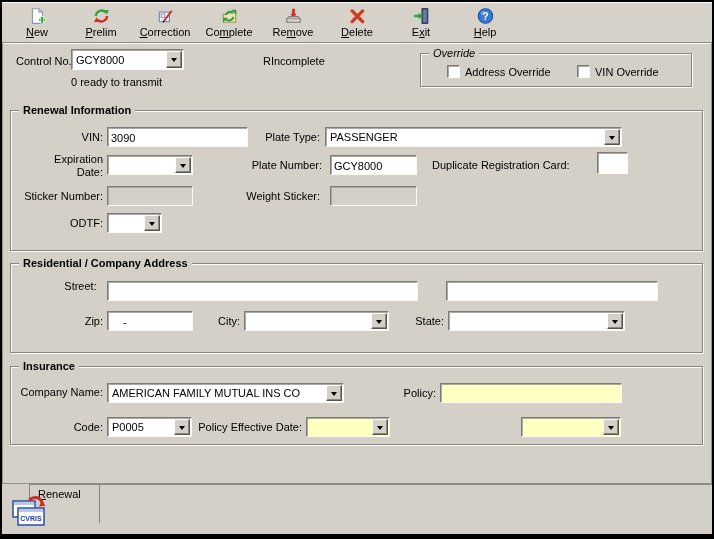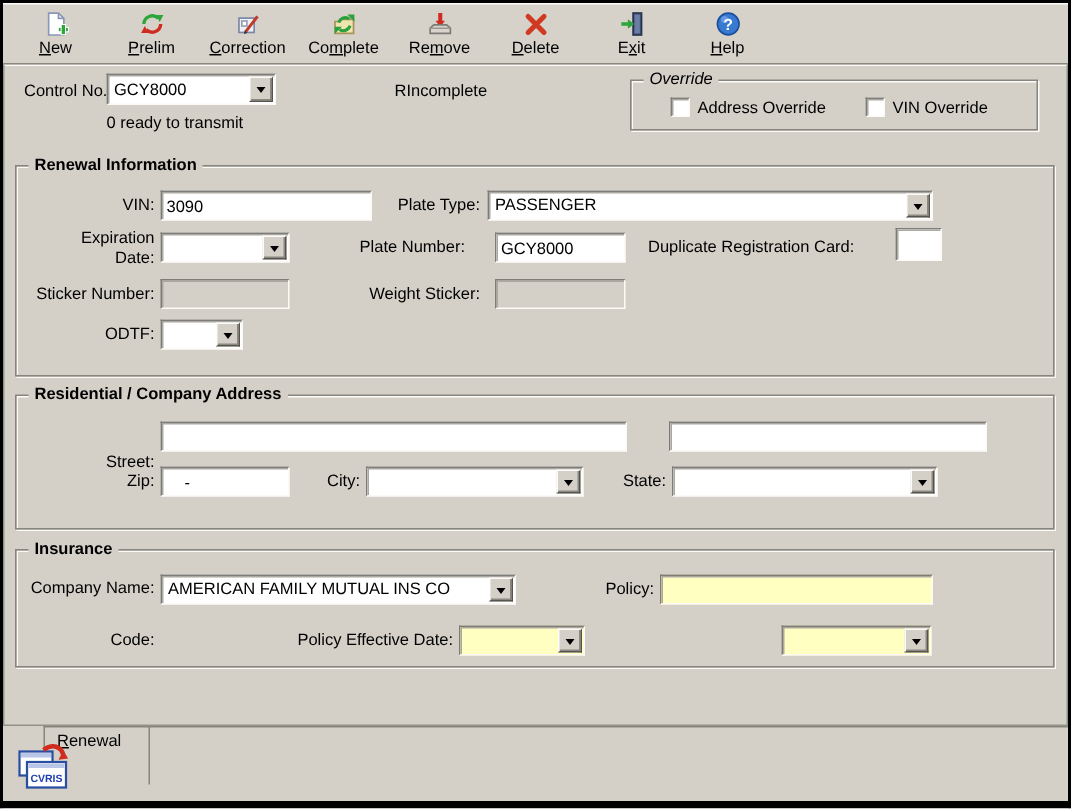--- a/index.html
+++ b/index.html
@@ -202,40 +202,40 @@
         <span class="arr"></span>
       </span>
   </div>
   <span class="lbl r" style="left:40px; top:153px; width:63px;">Expiration Date:</span>
   <div class="combo" style="left:107px; top:155px; width:86px;">
     <span class="txt"></span>
     <span class="btn">
         <span class="arr"></span>
       </span>
   </div>
-  <span class="lbl r" style="left:236px; top:159px; width:74px;">Plate Number:</span>
+  <span class="lbl r" style="left:248px; top:159px; width:74px;">Plate Number:</span>
   <input class="field" style="left: 330px; top: 155px; width: 87px;" value="GCY8000">
   <span class="lbl" style="left:432px; top:159px;">Duplicate Registration Card:</span>
   <input class="field" style="left: 597px; top: 152px; width: 31px; height: 22px;" value="">
   <span class="lbl r" style="left:18px; top:190px; width:85px;">Sticker Number:</span>
   <input class="field disabled" style="left: 107px; top: 186px; width: 86px;" value="">
   <span class="lbl r" style="left:242px; top:190px; width:78px;">Weight Sticker:</span>
   <input class="field disabled" style="left: 330px; top: 186px; width: 87px;" value="">
   <span class="lbl r" style="left:58px; top:217px; width:45px;">ODTF:</span>
   <div class="combo" style="left:107px; top:213px; width:55px;">
     <span class="txt"></span>
     <span class="btn">
         <span class="arr"></span>
       </span>
   </div>
 
   <div class="groupbox" style="left:10px; top:263px; width:693px; height:90px;">
     <span class="title">Residential / Company Address</span>
   </div>
-  <span class="lbl r" style="left:58px; top:302px; width:45px;">Street:</span>
+  <span class="lbl r" style="left:58px; top:280px; width:45px;text-align:center;">Street:</span>
   <input class="field" style="left: 107px; top: 281px; width: 311px;" value="">
   <input class="field" style="left: 446px; top: 281px; width: 212px;" value="">
   <span class="lbl r" style="left:63px; top:315px; width:40px;">Zip:</span>
   <input class="field zip" style="left: 107px; top: 311px; width: 86px;" value="-">
   <span class="lbl r" style="left:202px; top:315px; width:38px;">City:</span>
   <div class="combo" style="left:244px; top:311px; width:145px;">
     <span class="txt"></span>
     <span class="btn">
         <span class="arr"></span>
       </span>
@@ -254,20 +254,26 @@
   <span class="lbl r" style="left:14px; top:386px; width:89px;">Company Name:</span>
   <div class="combo" style="left:107px; top:383px; width:237px;">
     <span class="txt">AMERICAN FAMILY MUTUAL INS CO</span>
     <span class="btn">
         <span class="arr"></span>
       </span>
   </div>
   <span class="lbl r" style="left:396px; top:387px; width:40px;">Policy:</span>
   <input class="field yellow" style="left: 440px; top: 383px; width: 182px;" value="">
   <span class="lbl r" style="left:64px; top:421px; width:39px;">Code:</span>
+  <div class="combo" style="left:107px; top:417px; width:85px;">
+    <span class="txt">P0005</span>
+    <span class="btn">
+        <span class="arr"></span>
+      </span>
+  </div>
   <span class="lbl r" style="left:194px; top:421px; width:108px;">Policy Effective Date:</span>
   <div class="combo yellow" style="left:306px; top:417px; width:84px;">
     <span class="txt"></span>
     <span class="btn">
         <span class="arr"></span>
       </span>
   </div>
   <div class="combo yellow" style="left:521px; top:417px; width:100px;">
     <span class="txt"></span>
     <span class="btn">

